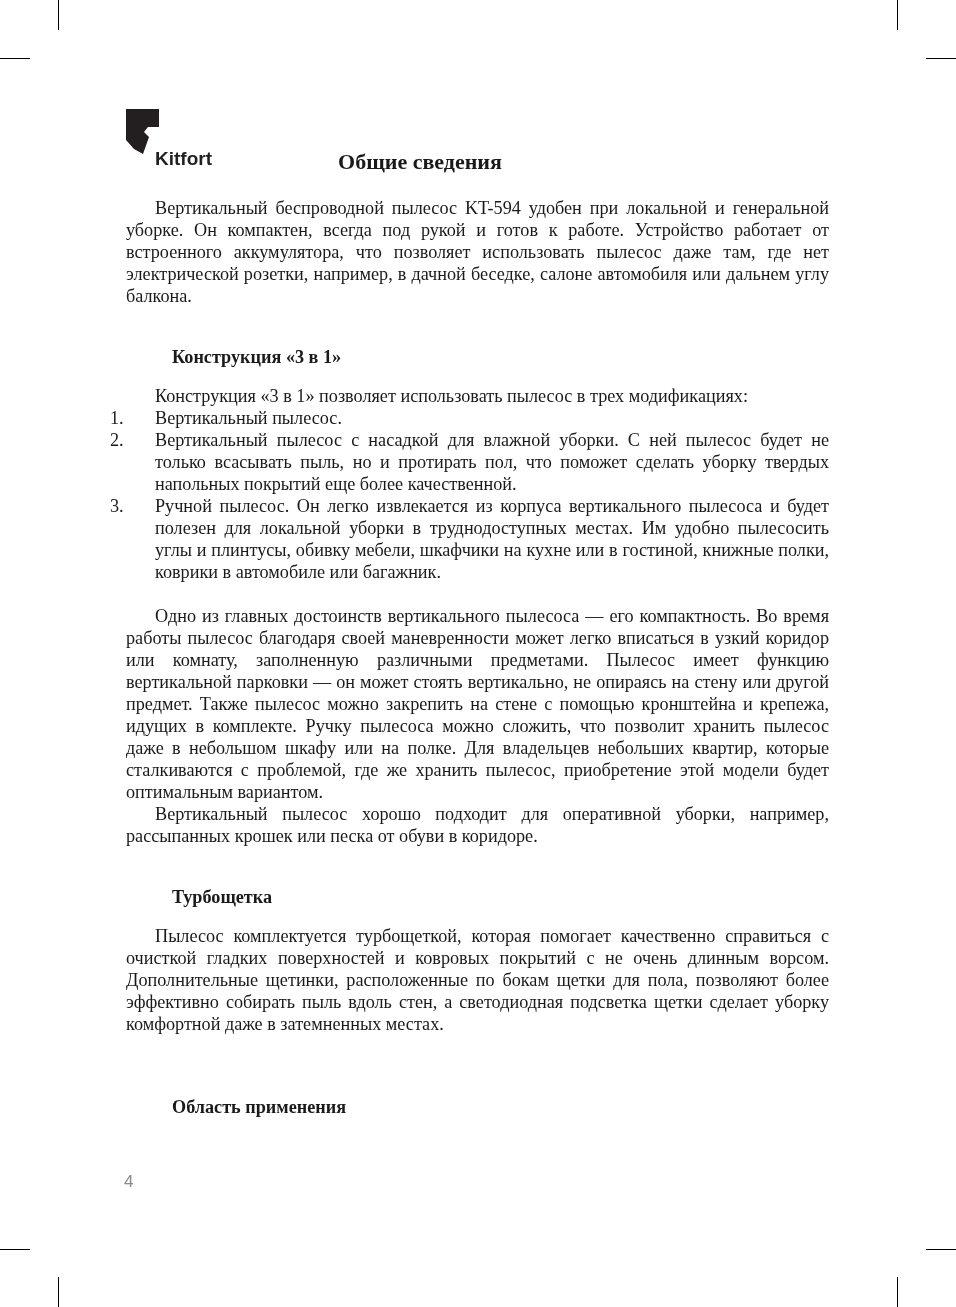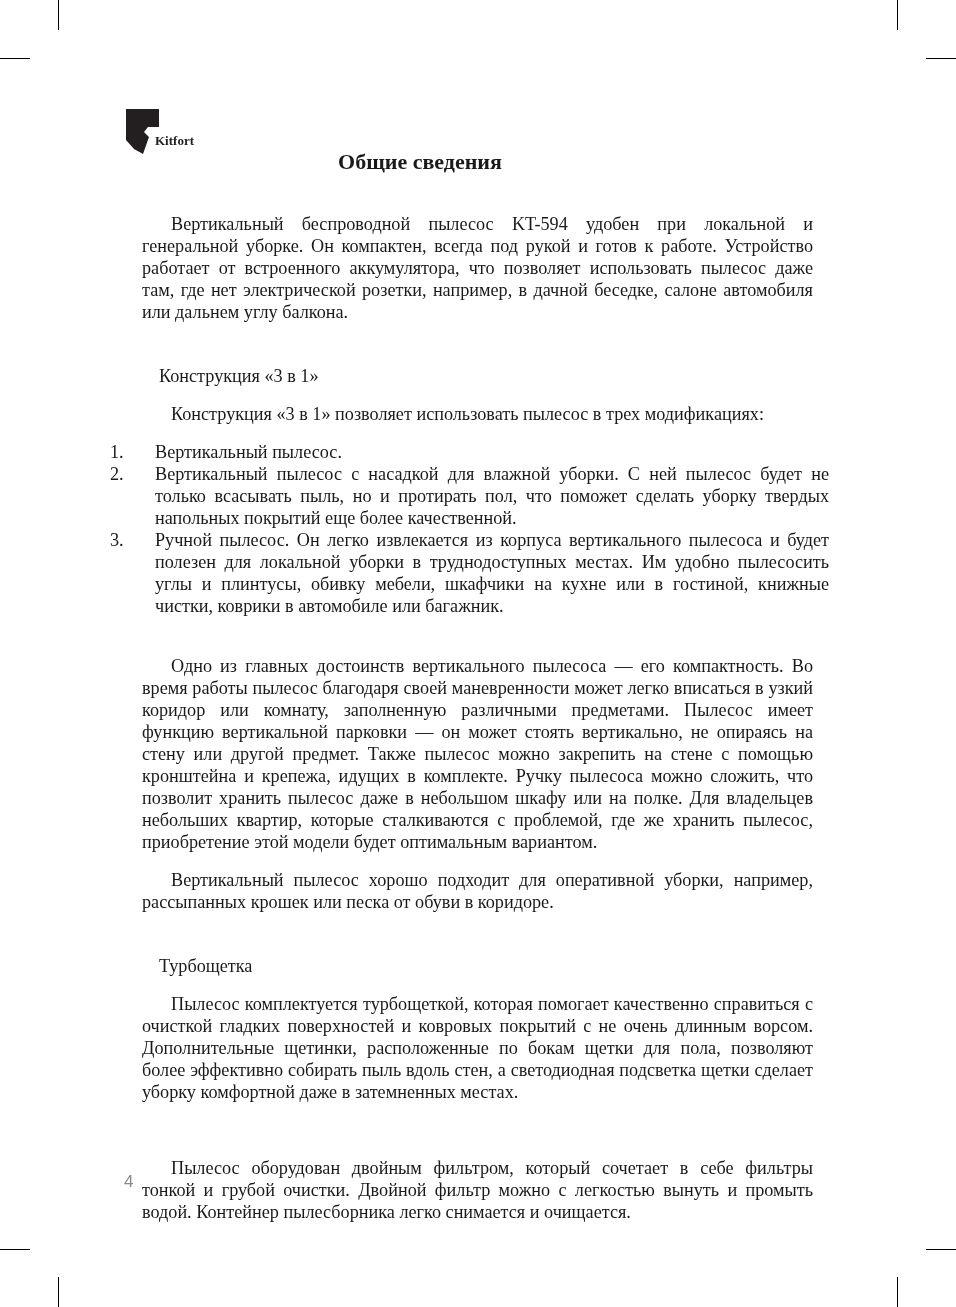--- a/index.html
+++ b/index.html
@@ -2,29 +2,29 @@
 <html><head>
   <meta charset="utf-8">
   <style>
     html, body { margin: 0; padding: 0; background: #ffffff; }
     body { width: 956px; height: 1307px; position: relative; overflow: hidden; }
     .crop { position: absolute; background: #000; }
     .crop.v { width: 1px; height: 30px; }
     .crop.h { height: 1px; width: 30px; }
 
     .logo { position: absolute; left: 125px; top: 108px; width: 100px; height: 52px; }
-    .logo-text { position: absolute; left: 155px; top: 133px; font-family: Liberation Serif, serif; font-weight: bold; font-size: 13px; color: #231f20; letter-spacing: 0px; }
+    .logo-text { position: absolute; left: 155px; top: 148px; font-family: Liberation Sans, sans-serif; font-weight: bold; font-size: 19px; color: #231f20; letter-spacing: 0px; }
 
     .title { position: absolute; left: 0; width: 840px; top: 149px; text-align: center;
              font-family: "Liberation Serif", serif; font-weight: bold; font-size: 22px; color: #1a1a1a; }
 
     .content { position: absolute; left: 126px; top: 197px; width: 703px;
                font-family: "Liberation Serif", serif; font-size: 18.2px; line-height: 22px; color: #1a1a1a; }
-    .content p { margin: 16px; text-align: justify; text-indent: 29px; }
-    .heading { font-weight: normal; margin: 4px; padding-left: 29px; }
+    .content p { margin: 0; text-align: justify; text-indent: 29px; }
+    .heading { font-weight: bold; margin: 17px; padding-left: 29px; }
     .gap { height: 22px; }
     ol { margin: 0; padding: 0; list-style: none; }
     ol li { position: relative; padding-left: 29px; text-align: justify; }
     ol li .num { position: absolute; left: -16px; width: 40px; text-align: left; }
     .page-num { position: absolute; left: 124px; top: 1172px; font-family: "Liberation Sans", sans-serif; font-size: 17px; color: #8a8a8a; }
   </style>
 </head>
 <body>
 
 <div class="crop v" style="left:58px; top:0;"></div>
@@ -47,30 +47,30 @@
 
 <div class="content">
   <p>Вертикальный беспроводной пылесос KT-594 удобен при локальной и генеральной уборке. Он компактен, всегда под рукой и готов к работе. Устройство работает от встроенного аккумулятора, что позволяет использовать пылесос даже там, где нет электрической розетки, например, в дачной беседке, салоне автомобиля или дальнем углу балкона.</p>
   <div class="gap"></div>
 
   <div class="heading">Конструкция «3 в 1»</div>
   <p>Конструкция «3 в 1» позволяет использовать пылесос в трех модификациях:</p>
   <ol>
     <li><span class="num">1.</span><span>Вертикальный пылесос.</span></li>
     <li><span class="num">2.</span><span>Вертикальный пылесос с насадкой для влажной уборки. С ней пылесос будет не только всасывать пыль, но и протирать пол, что поможет сделать уборку твердых напольных покрытий еще более качественной.</span></li>
-    <li><span class="num">3.</span><span>Ручной пылесос. Он легко извлекается из корпуса вертикального пылесоса и будет полезен для локальной уборки в труднодоступных местах. Им удобно пылесосить углы и плинтусы, обивку мебели, шкафчики на кухне или в гостиной, книжные чистки, коврики в автомобиле или багажник.</span></li>
+    <li><span class="num">3.</span><span>Ручной пылесос. Он легко извлекается из корпуса вертикального пылесоса и будет полезен для локальной уборки в труднодоступных местах. Им удобно пылесосить углы и плинтусы, обивку мебели, шкафчики на кухне или в гостиной, книжные полки, коврики в автомобиле или багажник.</span></li>
   </ol>
   <div class="gap"></div>
 
   <p>Одно из главных достоинств вертикального пылесоса — его компактность. Во время работы пылесос благодаря своей маневренности может легко вписаться в узкий коридор или комнату, заполненную различными предметами. Пылесос имеет функцию вертикальной парковки — он может стоять вертикально, не опираясь на стену или другой предмет. Также пылесос можно закрепить на стене с помощью кронштейна и крепежа, идущих в комплекте. Ручку пылесоса можно сложить, что позволит хранить пылесос даже в небольшом шкафу или на полке. Для владельцев небольших квартир, которые сталкиваются с проблемой, где же хранить пылесос, приобретение этой модели будет оптимальным вариантом.</p>
   <p>Вертикальный пылесос хорошо подходит для оперативной уборки, например, рассыпанных крошек или песка от обуви в коридоре.</p>
   <div class="gap"></div>
 
   <div class="heading">Турбощетка</div>
   <p>Пылесос комплектуется турбощеткой, которая помогает качественно справиться с очисткой гладких поверхностей и ковровых покрытий с не очень длинным ворсом. Дополнительные щетинки, расположенные по бокам щетки для пола, позволяют более эффективно собирать пыль вдоль стен, а светодиодная подсветка щетки сделает уборку комфортной даже в затемненных местах.</p>
   <div class="gap"></div>
 
-  <p>Пылесос оборудован двойным фильтром, который сочетает в себе фильтры тонкой и грубой очистки. Двойной фильтр можно с легкостью вынуть и промыть водой. Контейнер пылесборника легко снимается и очищается.</p>
   <div class="gap"></div>
 
+  <div class="heading">Область применения</div>
 </div>
 
 <div class="page-num">4</div>
 
 </body></html>

